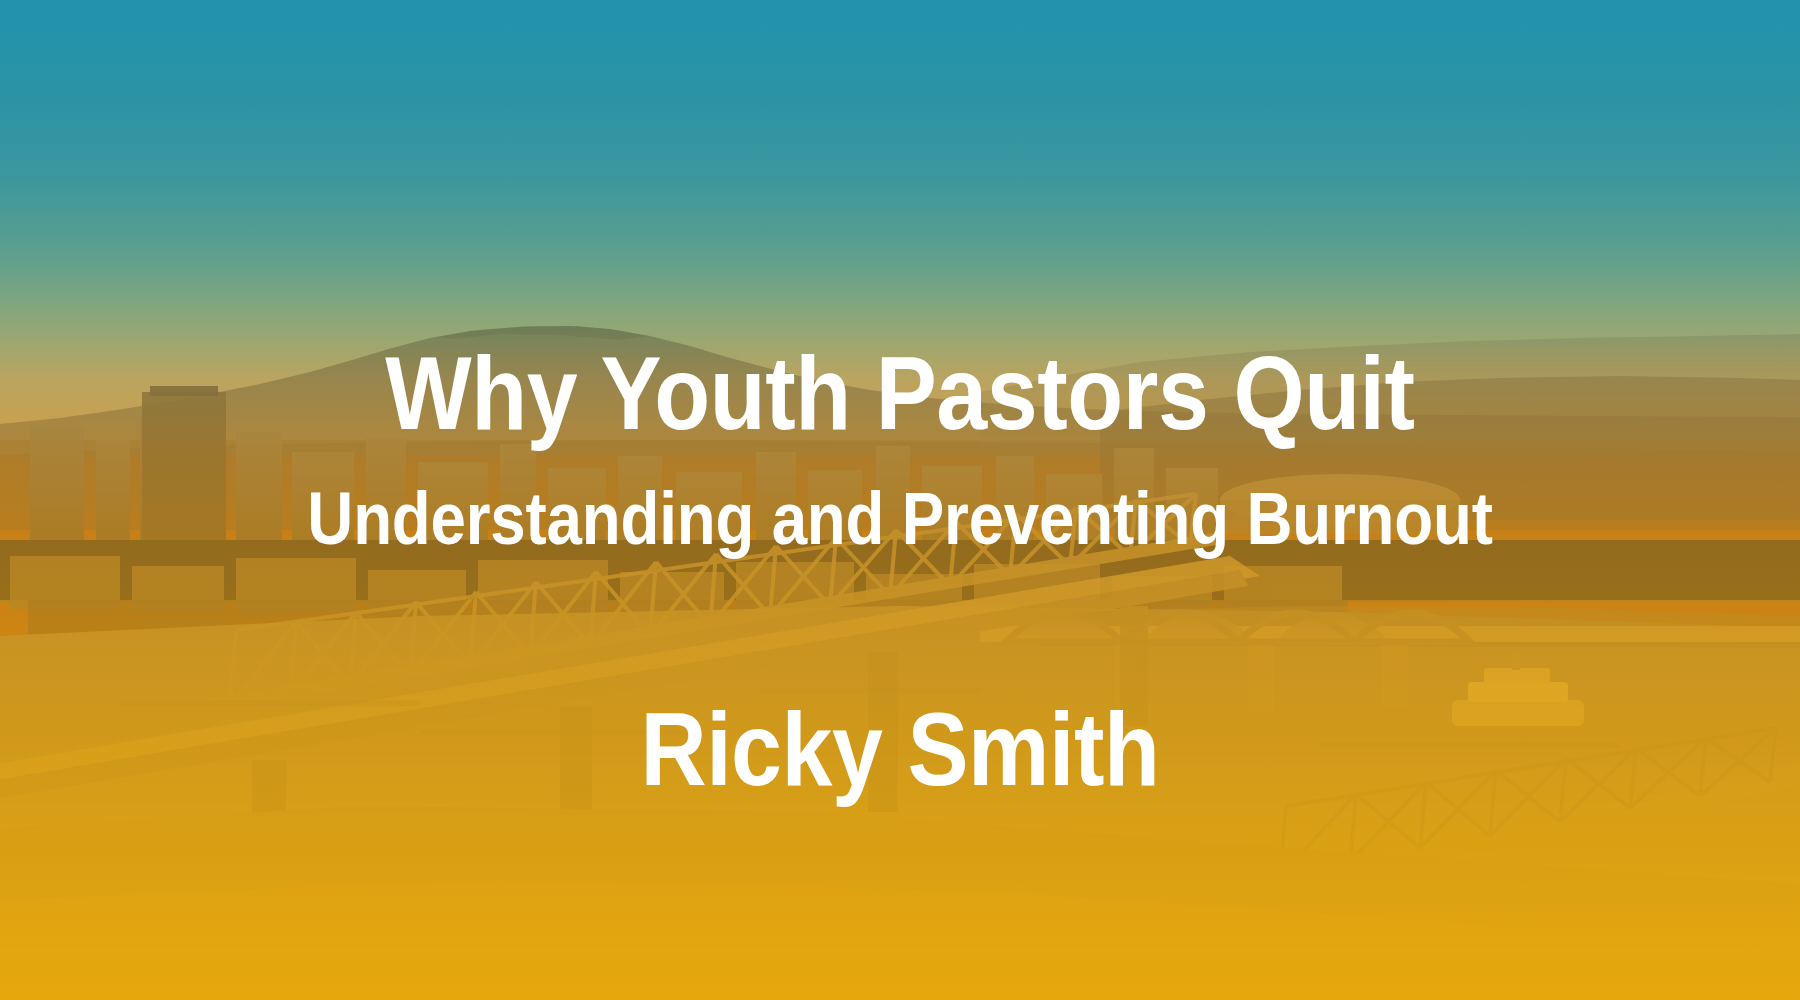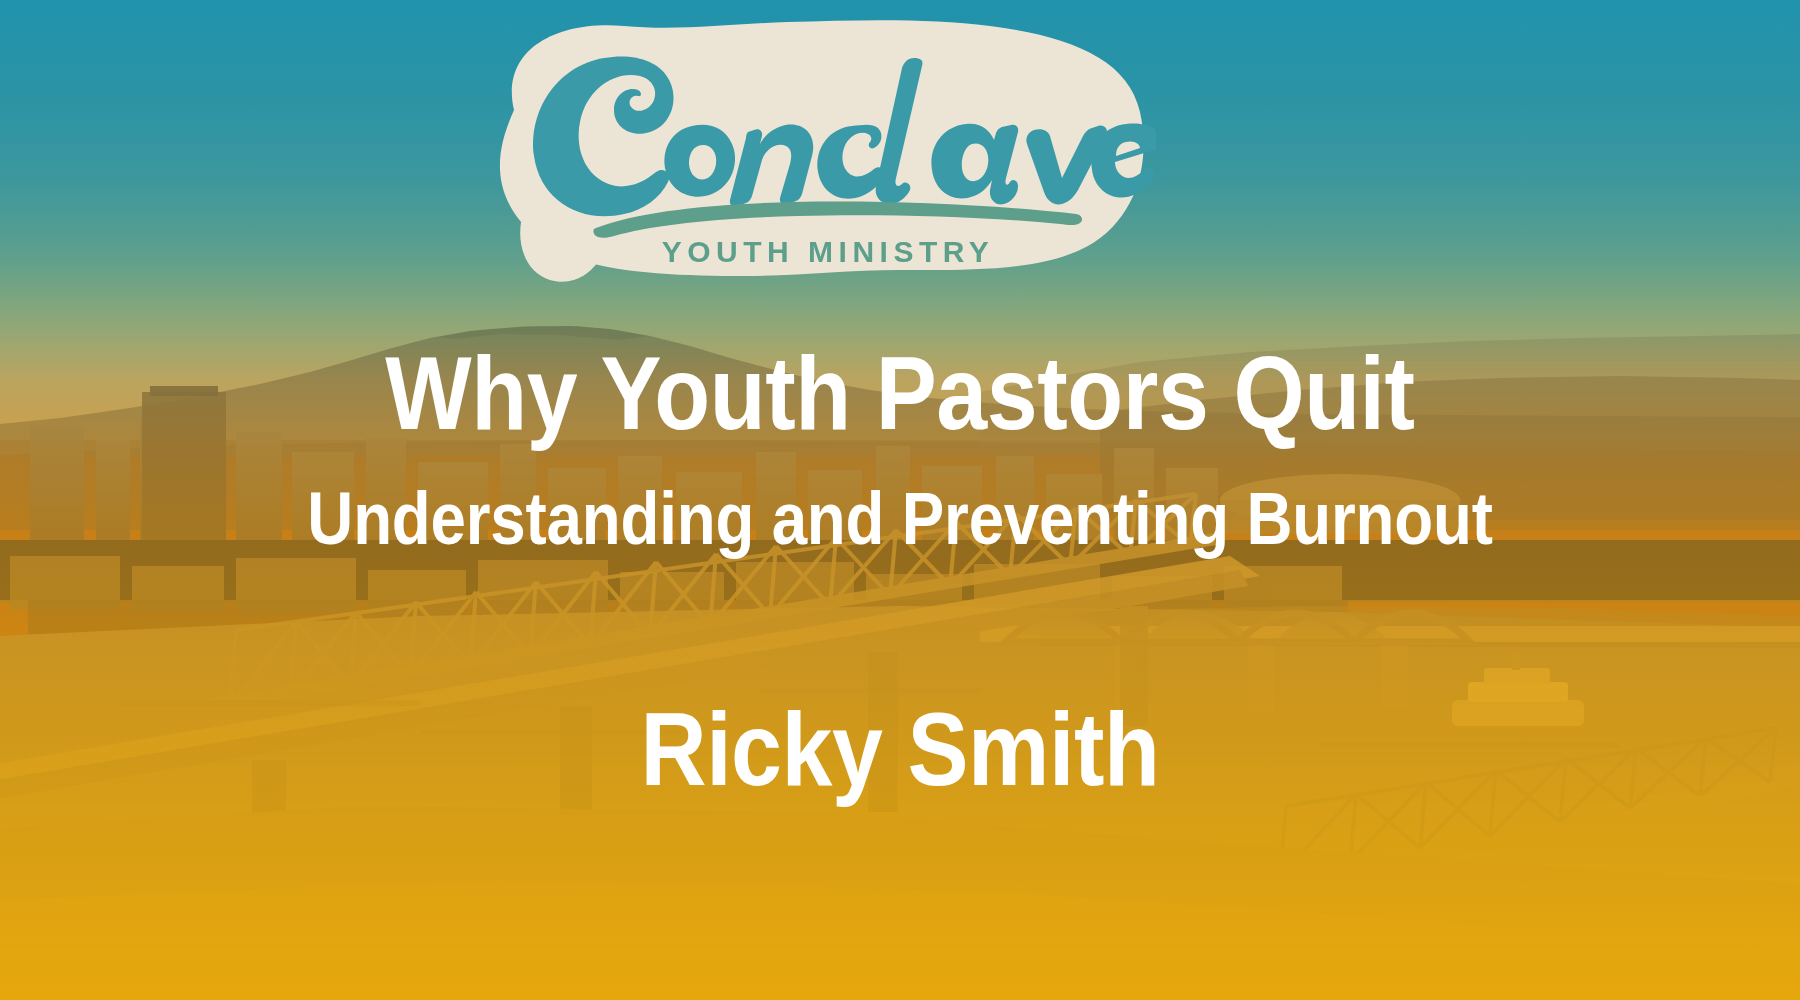--- a/index.html
+++ b/index.html
@@ -287,172 +287,20 @@
         <rect x="1320" y="742" width="300" height="6"></rect>
       </g>
     </svg>
   </div>
 
   <div id="overlay"></div>
   <div id="overlay2"></div>
 
   <div id="content">
 
-    <div id="logo-badge">
-      <svg viewBox="0 0 728 268" xmlns="http://www.w3.org/2000/svg">
-
-        <path d="M86 96
-                 C72 36 128 6 196 12
-                 C250 17 300 10 360 8
-                 C430 6 500 4 562 12
-                 C640 22 700 44 712 98
-                 C724 152 706 206 660 232
-                 C612 258 540 256 470 256
-                 C420 256 370 262 318 262
-                 C258 262 196 260 152 246
-                 C104 230 74 196 72 156
-                 C71 134 78 114 86 96 Z" fill="#ece5d6"></path>
-
-        <path d="M96 196 C86 226 96 258 122 266 C146 273 168 258 176 236
-                 C182 218 172 200 152 194 Z" fill="#ece5d6"></path>
-
-        <g fill="#3a9aa8">
-
-          <path d="M176 44
-                   C128 52 100 98 106 142
-                   C112 186 152 210 196 200
-                   C216 196 232 184 240 168
-                   C244 160 236 152 228 158
-                   C216 168 202 174 188 172
-                   C160 167 146 138 152 108
-                   C158 76 186 56 212 62
-                   C224 65 230 76 226 86
-                   C222 96 210 100 204 94
-                   C198 88 204 80 210 82
-                   C214 83 214 78 210 76
-                   C198 72 186 82 186 96
-                   C186 114 204 124 222 118
-                   C244 111 252 84 240 64
-                   C230 46 204 39 176 44 Z"></path>
-
-          <path d="M264 112
-                   C244 116 232 136 238 158
-                   C243 178 264 188 284 180
-                   C304 172 312 148 304 130
-                   C297 114 282 108 264 112 Z
-                   M270 132
-                   C280 128 290 136 288 150
-                   C286 164 274 170 266 162
-                   C258 154 260 136 270 132 Z"></path>
-
-          <path d="M318 124
-                   L302 186
-                   C301 191 305 194 310 192
-                   L318 189
-                   C321 188 323 185 324 182
-                   L334 146
-                   C338 134 350 128 358 132
-                   C364 135 364 142 362 150
-                   L352 184
-                   C351 189 355 192 360 190
-                   L368 187
-                   C371 186 373 183 374 180
-                   L384 142
-                   C390 120 374 106 354 112
-                   C344 115 336 122 332 130
-                   L334 122
-                   C335 117 331 114 326 116
-                   L320 118
-                   C319 119 318 121 318 124 Z"></path>
-
-          <path d="M424 112
-                   C402 114 386 134 390 158
-                   C394 180 414 190 434 182
-                   C444 178 452 170 456 162
-                   C459 156 452 150 446 155
-                   C440 160 432 164 426 162
-                   C416 159 412 146 416 134
-                   C420 122 432 116 440 120
-                   C444 122 444 126 442 128
-                   C439 131 442 136 446 134
-                   C454 130 456 120 450 114
-                   C444 109 434 111 424 112 Z"></path>
-
-          <path d="M486 44
-                   C480 44 476 48 474 54
-                   L448 172
-                   C446 182 452 190 462 190
-                   C470 190 478 184 482 176
-                   C484 171 478 166 474 170
-                   C470 174 466 172 468 164
-                   L494 52
-                   C496 46 492 44 486 44 Z"></path>
-
-          <path d="M538 110
-                   C516 112 500 132 504 156
-                   C507 178 526 190 546 182
-                   C554 179 560 173 564 166
-                   L562 176
-                   C561 186 568 192 576 190
-                   C584 188 590 180 590 172
-                   C590 166 584 164 582 168
-                   C580 172 576 172 578 164
-                   L590 118
-                   C591 113 588 110 583 111
-                   L574 113
-                   C571 114 569 116 568 119
-                   L566 126
-                   C562 116 552 108 538 110 Z
-                   M544 130
-                   C554 127 562 136 560 150
-                   C558 164 546 172 538 164
-                   C530 156 534 133 544 130 Z"></path>
-
-          <path d="M606 116
-                   C600 118 597 124 599 130
-                   L616 178
-                   C619 187 626 192 634 190
-                   C641 188 646 183 650 176
-                   L678 122
-                   C681 116 677 110 670 112
-                   L664 114
-                   C660 115 657 118 655 122
-                   L634 164
-                   L622 122
-                   C620 116 613 114 606 116 Z"></path>
-
-          <path d="M698 110
-                   C676 112 660 132 664 156
-                   C667 178 688 190 708 180
-                   C716 176 722 170 726 162
-                   C729 156 722 150 716 156
-                   C710 162 702 166 696 163
-                   C690 160 687 154 687 148
-                   L726 136
-                   C733 134 736 128 733 122
-                   C728 112 714 108 698 110 Z
-                   M698 128
-                   C706 126 712 130 712 134
-                   L688 142
-                   C688 134 692 129 698 128 Z"></path>
-        </g>
-
-        <path d="M168 214
-                 C210 198 280 190 366 188
-                 C452 186 560 190 648 200
-                 C654 201 656 206 652 209
-                 C648 212 640 211 632 210
-                 C550 202 452 200 370 202
-                 C290 204 224 211 186 222
-                 C176 225 168 224 166 220
-                 C165 217 165 215 168 214 Z" fill="#5d9f8b"></path>
-
-        <text x="400" y="248" text-anchor="middle" font-family="Liberation Sans, sans-serif" font-size="30" font-weight="bold" letter-spacing="5.5" fill="#5d9f8b">YOUTH MINISTRY</text>
-      </svg>
-    </div>
 
     <div class="headline-wrap" id="title-main">Why Youth Pastors Quit</div>
 
     <div class="headline-wrap" id="title-sub">Understanding and Preventing Burnout</div>
 
     <div class="headline-wrap" id="speaker-name">Ricky Smith</div>
 
   </div>
 </div>
 

